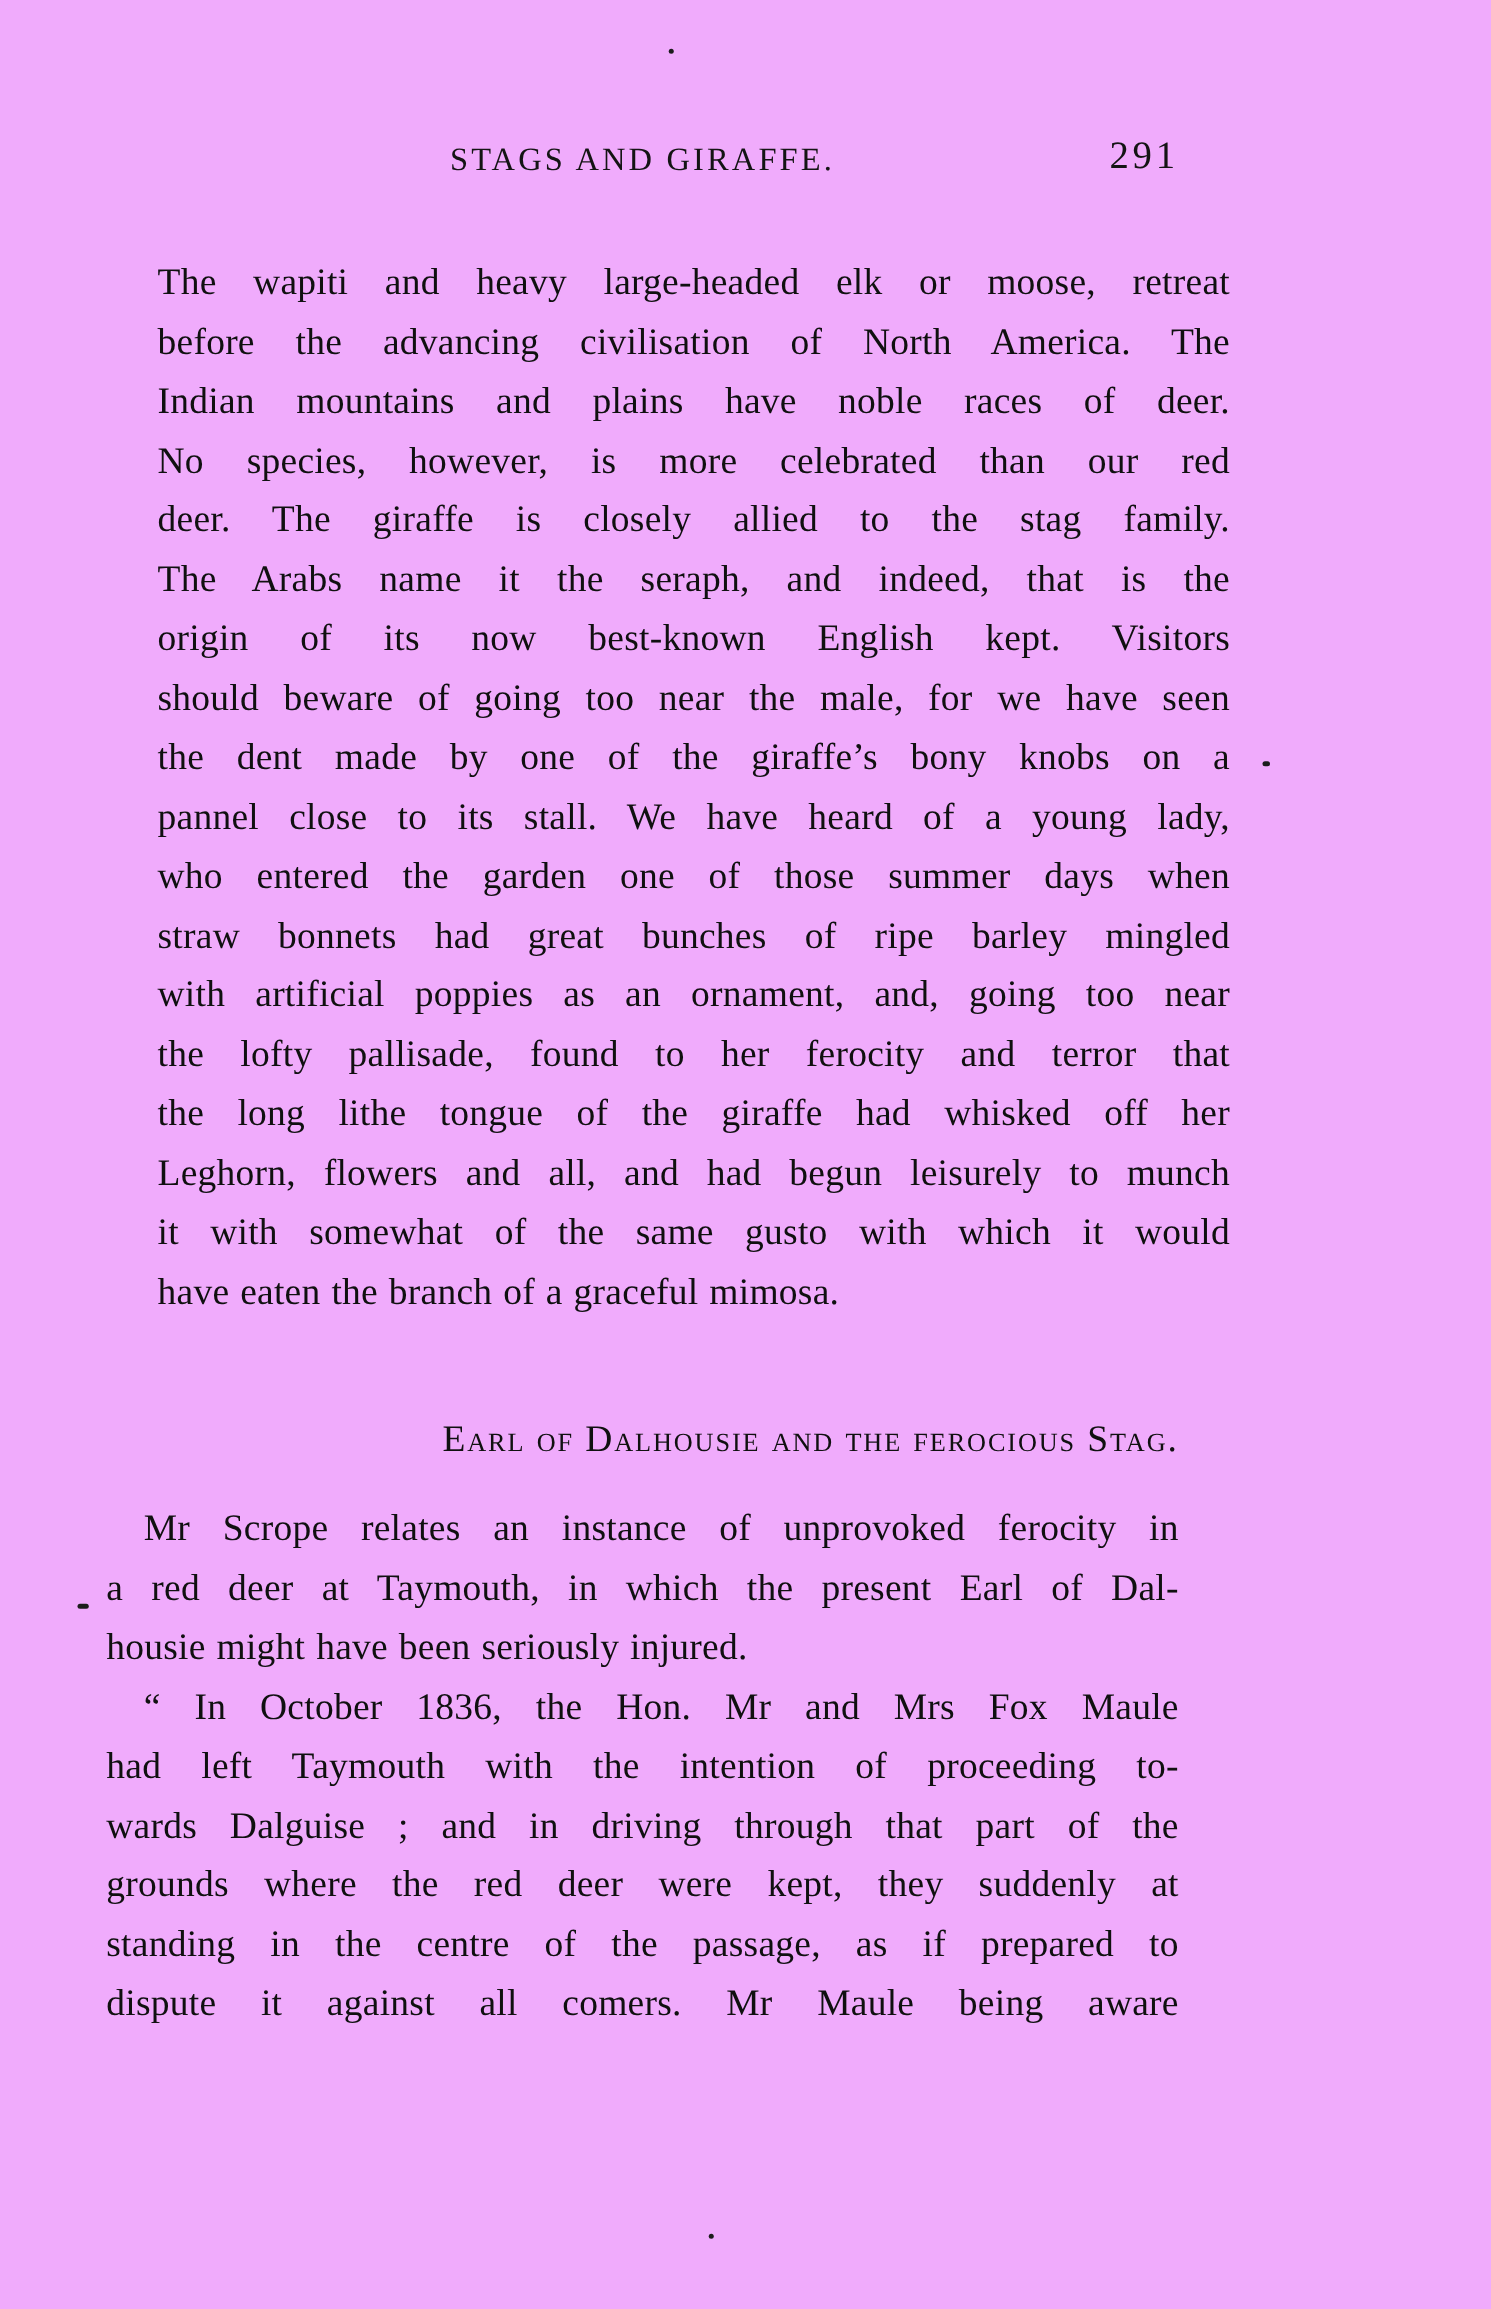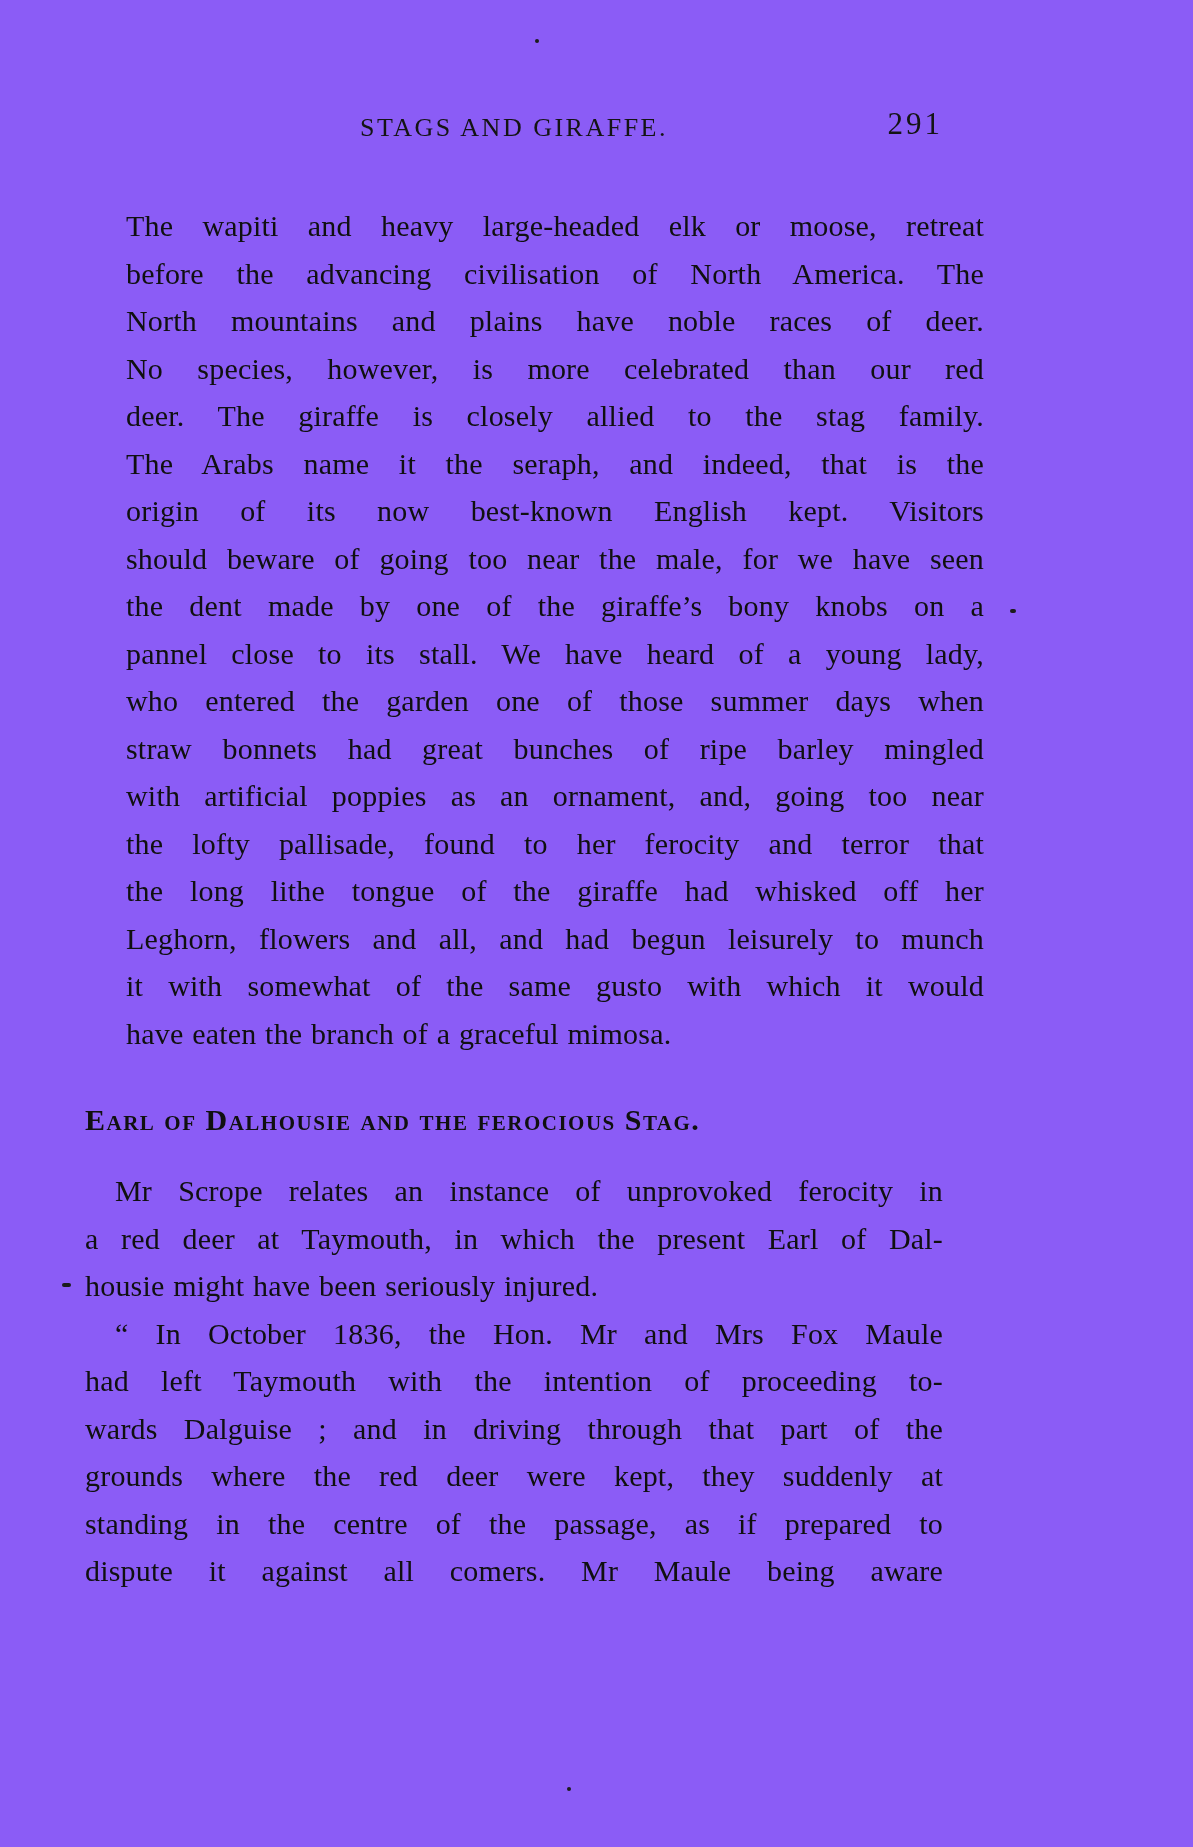--- a/index.html
+++ b/index.html
@@ -4,21 +4,21 @@
 <style>
   html, body {
     margin: 0;
     padding: 0;
     background: #ffffff;
   }
   .page {
     position: relative;
     width: 1193px;
     height: 1847px;
-    background: #8b5cf6;
+    background: #f0abfc;
     color: #101010;
     font-family: "Liberation Serif", "DejaVu Serif", serif;
     overflow: hidden;
     box-sizing: border-box;
     padding-top: 112px;
   }
   .text-block {
     position: relative;
     margin-left: 85px;
     width: 858px;
@@ -62,27 +62,27 @@
     text-align: center;
     text-align-last: left;
   }
   .para.indent .line:first-child {
     text-indent: 30px;
   }
   .para-1 { margin-top: 58px; margin-left: 41px; }
   .para-2 { margin-top: 28px; }
   .para-3 { margin-top: 0; }
   .section-heading {
-    margin: 44px 0 0 0;
-    font-weight: bold;
+    margin: 76px 0 0 0;
+    font-weight: normal;
     font-variant: small-caps;
     font-size: 30px;
     line-height: 38px;
     letter-spacing: 1.5px;
-    text-align: left;
+    text-align: right;
     color: #101010;
   }
   
   .artifact {
     position: absolute;
     background: #1c1c1c;
     border-radius: 2px;
   }
   .artifact-top-dot    { left: 535px; top: 39px;  width: 4px; height: 4px; }
   .artifact-right-dot  { left: 1010px; top: 609px; width: 6px; height: 4px; }
@@ -96,21 +96,21 @@
   <div class="text-block">
 
     <header class="running-header">
       <span class="running-title">STAGS AND GIRAFFE.</span>
       <span class="page-number">291</span>
     </header>
 
     <div class="para para-1">
         <div class="line">The wapiti and heavy large-headed elk or moose, retreat</div>
         <div class="line">before the advancing civilisation of North America. The</div>
-        <div class="line">North mountains and plains have noble races of deer.</div>
+        <div class="line">Indian mountains and plains have noble races of deer.</div>
         <div class="line">No species, however, is more celebrated than our red</div>
         <div class="line">deer. The giraffe is closely allied to the stag family.</div>
         <div class="line">The Arabs name it the seraph, and indeed, that is the</div>
         <div class="line">origin of its now best-known English kept. Visitors</div>
         <div class="line">should beware of going too near the male, for we have seen</div>
         <div class="line">the dent made by one of the giraffe’s bony knobs on a</div>
         <div class="line">pannel close to its stall. We have heard of a young lady,</div>
         <div class="line">who entered the garden one of those summer days when</div>
         <div class="line">straw bonnets had great bunches of ripe barley mingled</div>
         <div class="line">with artificial poppies as an ornament, and, going too near</div>

